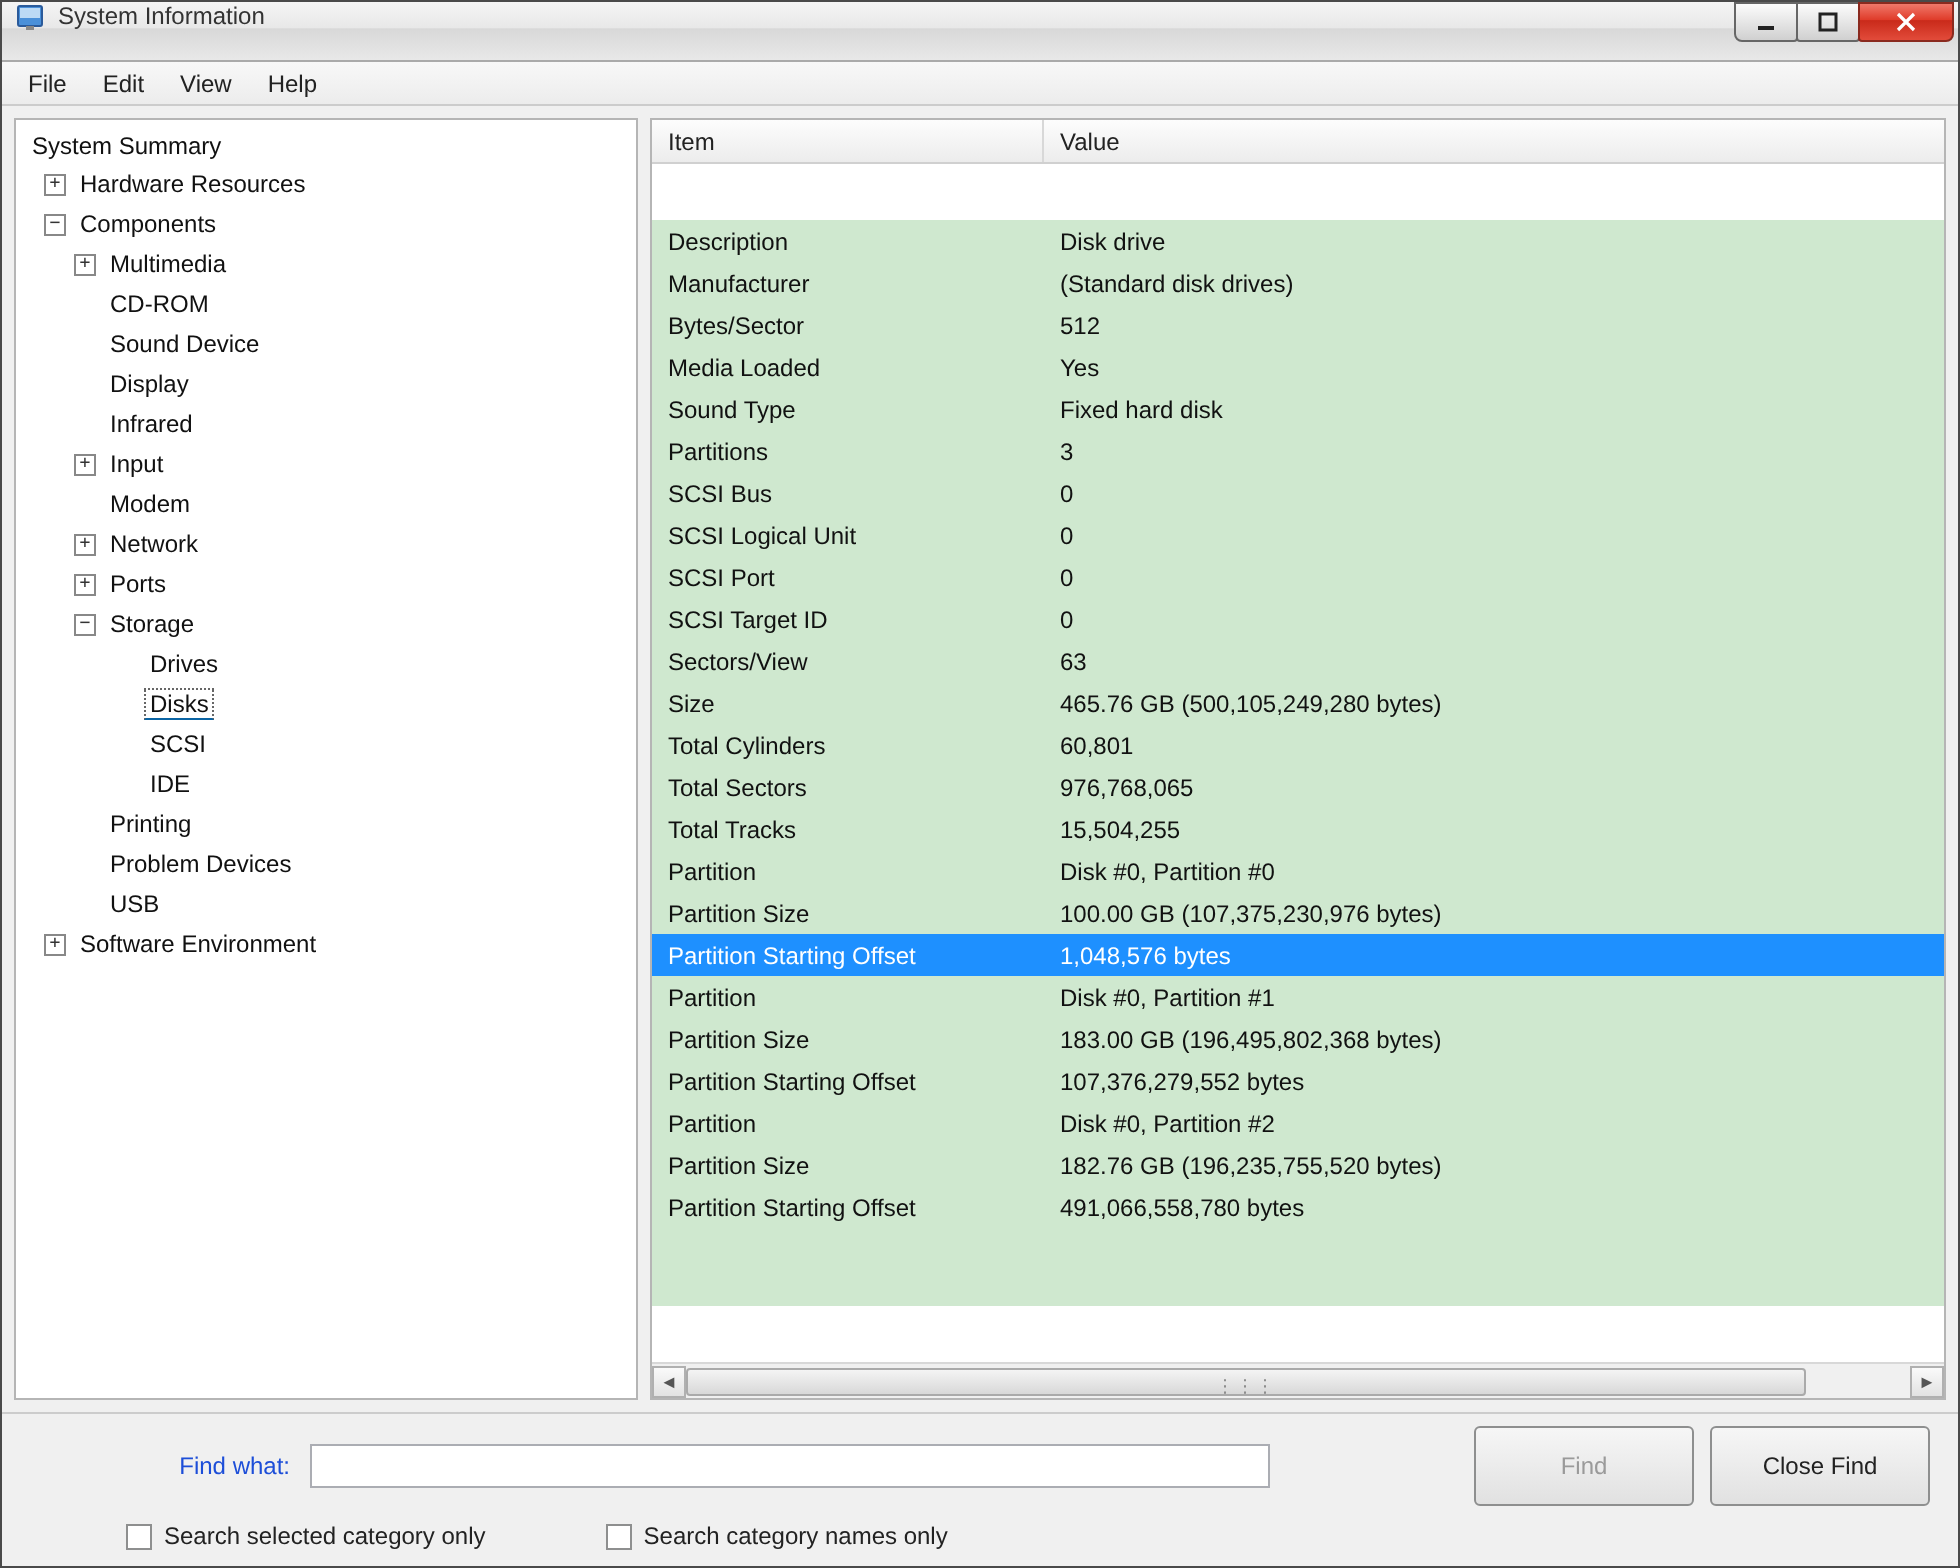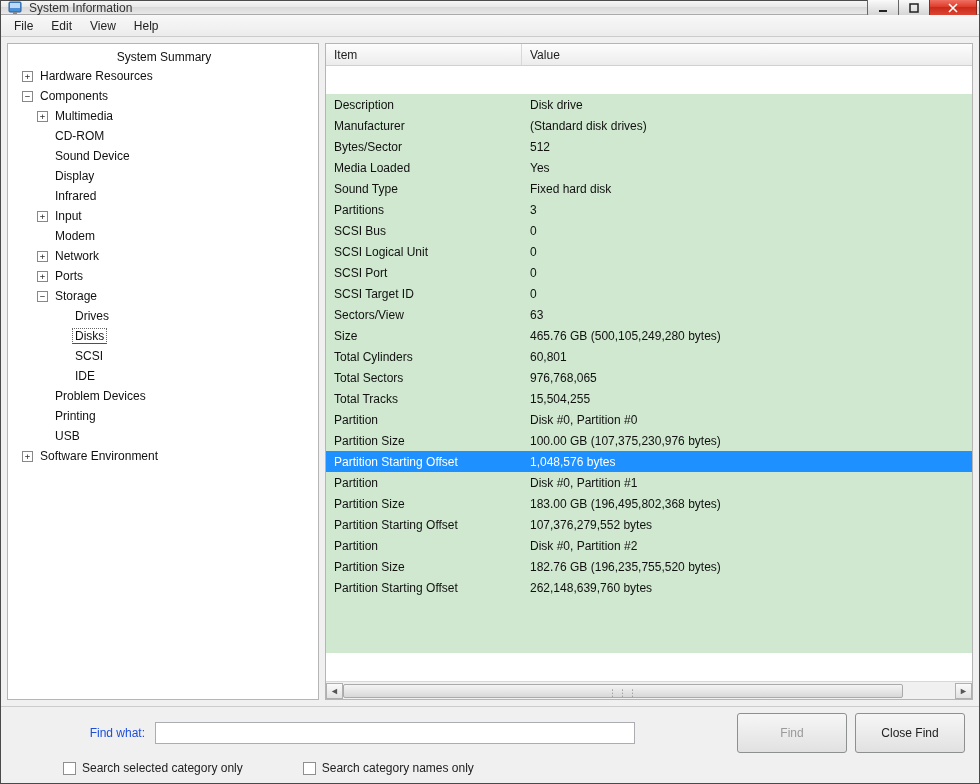--- a/index.html
+++ b/index.html
@@ -14,25 +14,24 @@
 .window {
   width: 980px;
   height: 784px;
   background: #fff;
   border: 1px solid #4a4a4a;
   box-shadow: 0 0 8px rgba(0,0,0,0.5);
   display: flex;
   flex-direction: column;
 }
 .titlebar {
-  height: 14px;
+  height: 30px;
   background: linear-gradient(to bottom, #f5f5f5 0%, #e8e8e8 45%, #d8d8d8 46%, #e8e8e8 100%);
   border-bottom: 1px solid #aaa;
   display: flex;
-  align-items: center;
   padding: 0 2px 0 6px;
 }
 .titlebar .app-icon {
   width: 16px; height: 16px;
   margin-right: 6px;
   display: inline-flex; align-items: center; justify-content: center;
 }
 .titlebar .title-text { color: #333; font-size: 12px; }
 .window-controls { margin-left: auto; display: flex; }
 .window-controls .wbtn {
@@ -83,21 +82,20 @@
 .detail-panel { flex: 1; gap: 28px; }
 .tree {
   padding: 4px 2px 4px 4px;
   overflow-y: auto;
   flex: 1;
   color: #111;
 }
 .tree-root-label {
   padding: 2px 4px;
   font-size: 12px;
-  text-align: center;
 }
 .tree ul { list-style: none; }
 .tree li { position: relative; }
 .tree-row {
   display: flex; align-items: center;
   height: 20px;
   white-space: nowrap;
 }
 .tog {
   width: 11px; height: 11px;
@@ -354,27 +352,27 @@
                       <div class="tree-row">
                         <span class="nochild"></span>
                         <span class="tree-label">IDE</span>
                       </div>
                     </li>
                 </ul>
               </li>
               <li>
                   <div class="tree-row">
                     <span class="nochild"></span>
+                    <span class="tree-label">Printing</span>
+                  </div>
+                </li>
+              <li>
+                  <div class="tree-row">
+                    <span class="nochild"></span>
                     <span class="tree-label">Problem Devices</span>
-                  </div>
-                </li>
-              <li>
-                  <div class="tree-row">
-                    <span class="nochild"></span>
-                    <span class="tree-label">Printing</span>
                   </div>
                 </li>
               <li>
                   <div class="tree-row">
                     <span class="nochild"></span>
                     <span class="tree-label">USB</span>
                   </div>
                 </li>
             </ul>
           </li>
@@ -481,21 +479,21 @@
           <div class="detail-row">
             <div class="cell item">Partition</div>
             <div class="cell value">Disk #0, Partition #2</div>
           </div>
           <div class="detail-row">
             <div class="cell item">Partition Size</div>
             <div class="cell value">182.76 GB (196,235,755,520 bytes)</div>
           </div>
           <div class="detail-row">
             <div class="cell item">Partition Starting Offset</div>
-            <div class="cell value">262,148,639,760 bytes</div>
+            <div class="cell value">491,066,558,780 bytes</div>
           </div>
         </div>
       <div class="hscroll">
         <div class="arrow">◄</div>
         <div class="track">
           <div class="thumb">
               <span class="grip">⋮⋮⋮</span>
             </div>
         </div>
         <div class="arrow">►</div>

